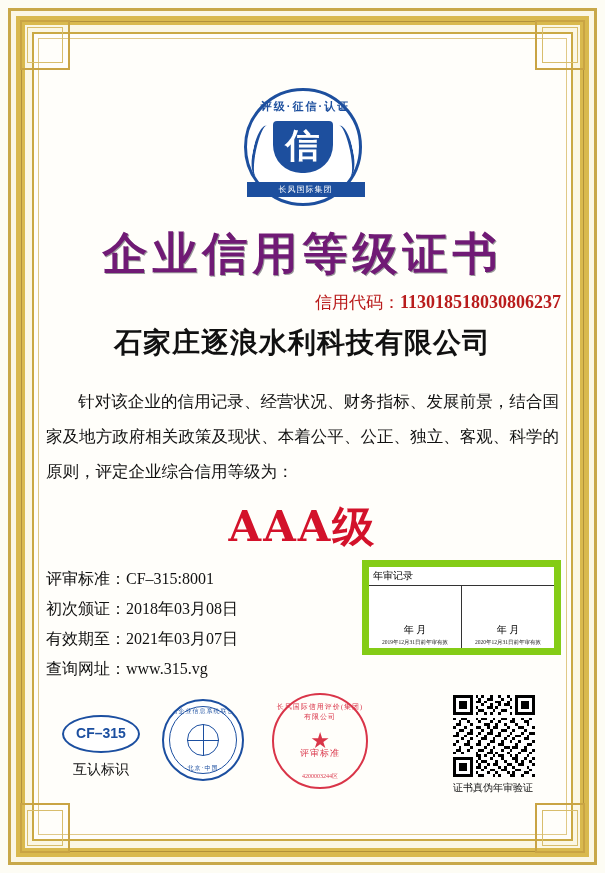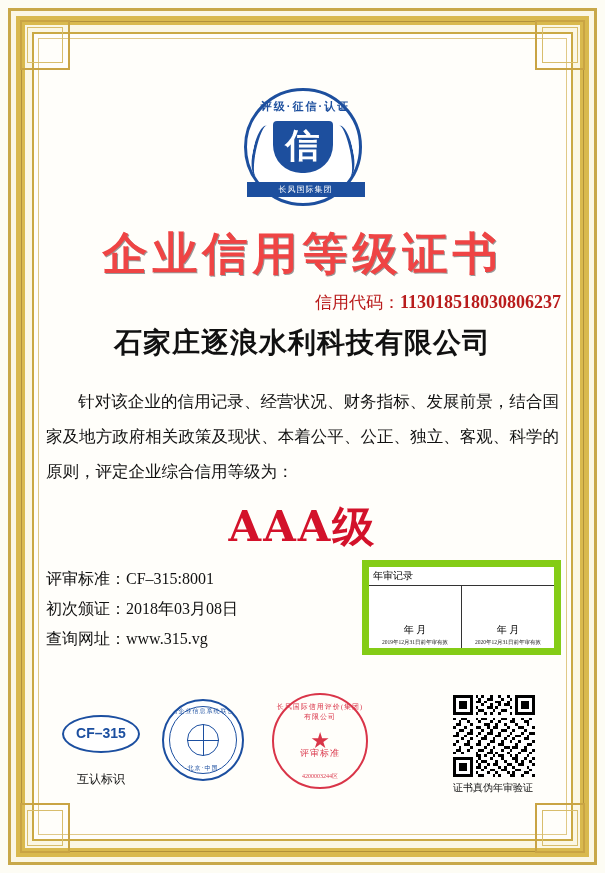--- a/index.html
+++ b/index.html
@@ -93,21 +93,21 @@
   }
   .logo-wheat-l{left:6px;transform:rotate(12deg);}
   .logo-wheat-r{right:6px;transform:rotate(-12deg) scaleX(-1);}
 
   .title{
     position:absolute;left:0;right:0;top:180px;
     text-align:center;
     font-size:45px;
     letter-spacing:5px;
     font-weight:bold;
-    color:#ef4444;
+    color:#701a75;
     font-family:"DejaVu Serif","Liberation Serif",serif;
     text-shadow:1px 1px 0 #999;
   }
 
   .code-line{
     position:absolute;right:0;top:247px;
     font-size:17px;color:#b91c1c;
     letter-spacing:0px;
   }
   .code-line b{font-family:"Liberation Serif",serif;font-size:18px;}
@@ -166,21 +166,21 @@
     position:absolute;left:0;right:0;bottom:1px;
     text-align:center;font-size:6px;color:#222;
     transform:scale(.92);
   }
 
   
   .seals{
     position:absolute;left:0;right:0;bottom:18px;height:120px;
   }
   .seal{position:absolute;text-align:center;}
-  .seal-cap{font-size:12px;color:#111;margin-top:18px;}
+  .seal-cap{font-size:14px;color:#111;margin-top:8px;}
 
   .seal1{left:18px;top:24px;}
   .oval{
     width:74px;height:34px;border:2px solid #1c4fa0;border-radius:50%;
     color:#1c4fa0;font-size:14px;line-height:32px;font-weight:bold;
     font-family:"Liberation Sans",sans-serif;
     background:#fff;
   }
 
   .seal2{left:118px;top:8px;}
@@ -274,20 +274,21 @@
 
     <div class="company">石家庄逐浪水利科技有限公司</div>
 
     <div class="para"><span class="indent"></span><span>针对该企业的信用记录、经营状况、财务指标、发展前景，结合国家及地方政府相关政策及现状、本着公平、公正、独立、客观、科学的原则，评定企业综合信用等级为：</span></div>
 
     <div class="grade">AAA级</div>
 
     <div class="details">
       <div>评审标准：CF–315:8001</div>
       <div>初次颁证：2018年03月08日</div>
+      <div>有效期至：2021年03月07日</div>
       <div>查询网址：www.315.vg</div>
     </div>
 
     <div class="review">
       <div class="review-title">年审记录</div>
       <div class="review-cells">
         <div class="review-cell">
           <div class="review-ym">年    月</div>
           <div class="review-note">2019年12月31日前年审有效</div>
         </div>

